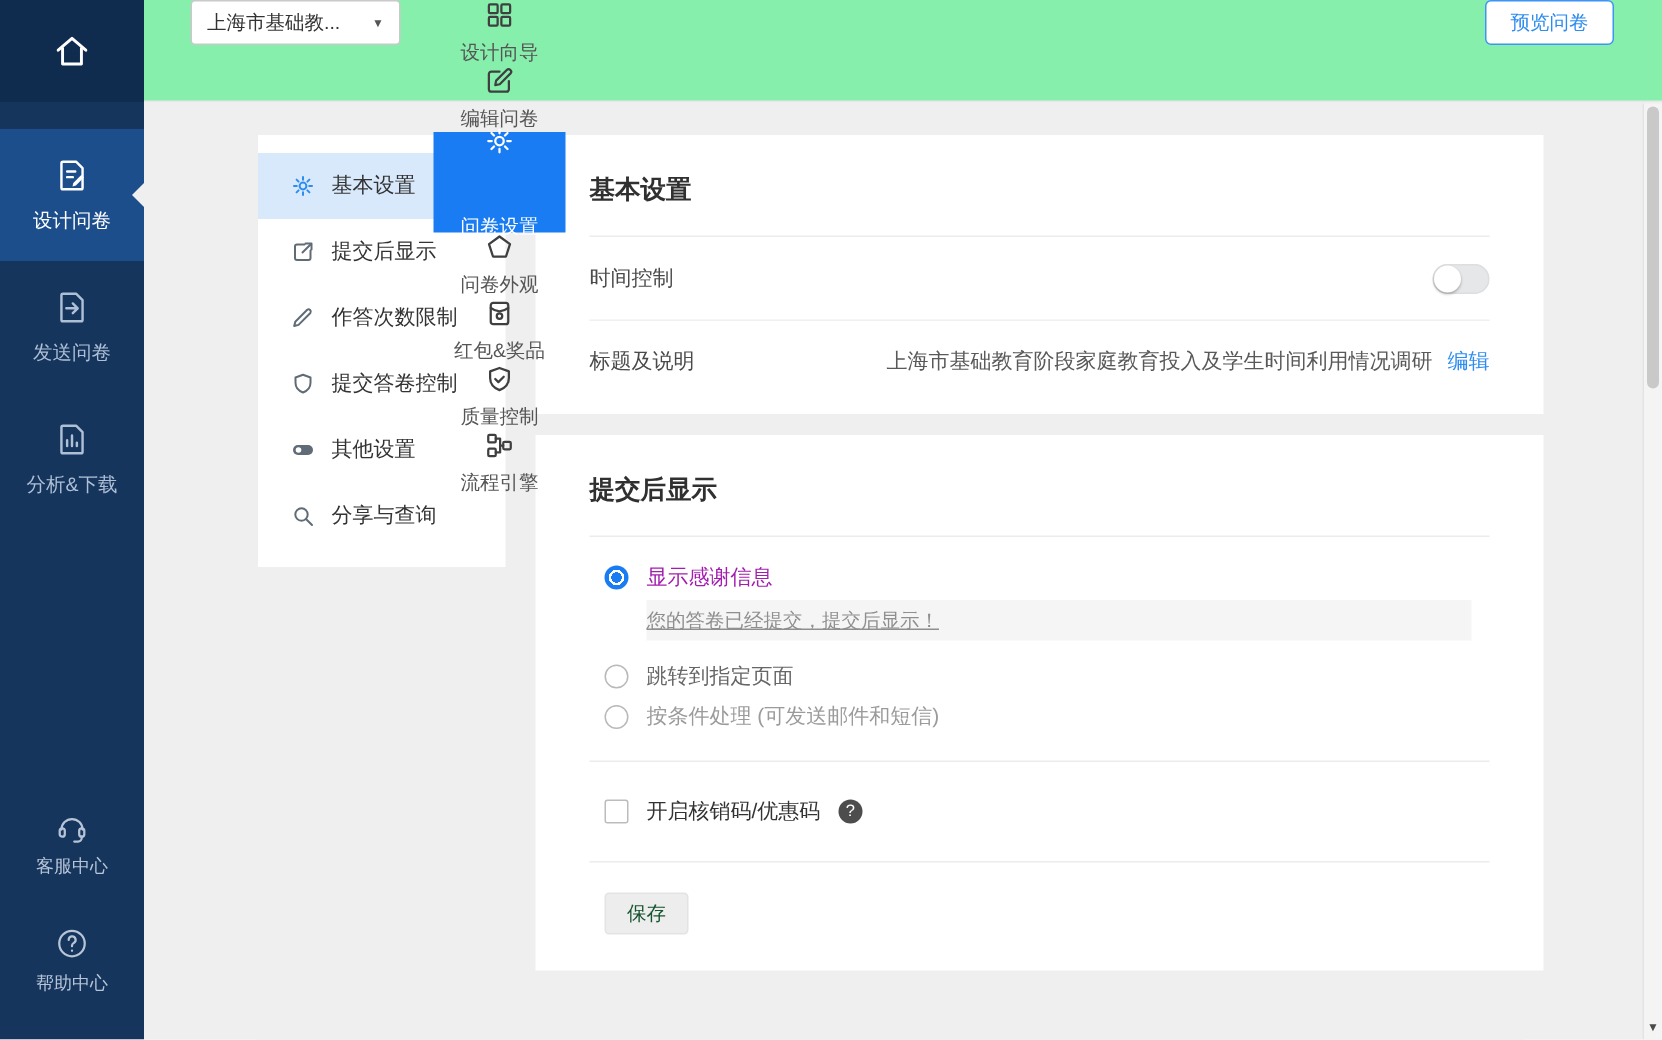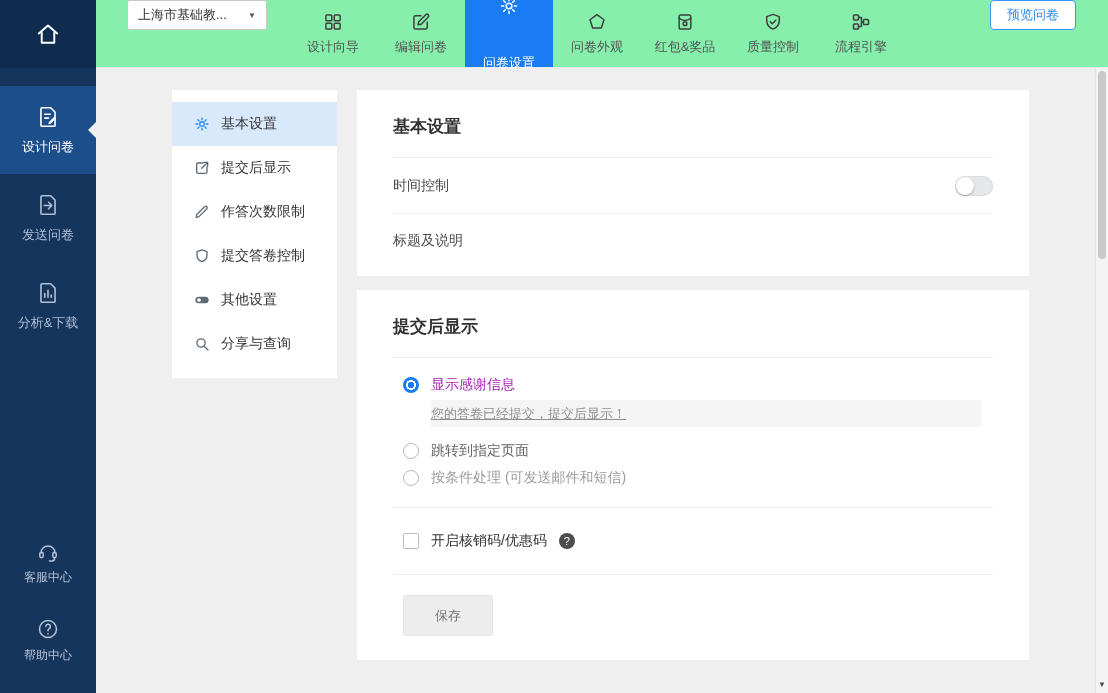--- a/index.html
+++ b/index.html
@@ -16,21 +16,21 @@
   .side-item.active { background:#1d4e8c; color:#fff; }
   .side-item.active::after { content:""; position:absolute; right:0; top:50%; margin-top:-8px; width:0; height:0; border:8px solid transparent; border-right-color:#efefef; }
   .side-bottom { position:absolute; bottom:14px; left:0; width:100%; }
   .side-bottom .side-item { height:78px; gap:6px; color:#b7c4d8; }
   .side-bottom .lbl { font-size:12px; }
 
   
   .topbar { position:absolute; left:96px; top:0; right:0; height:68px; background:#86efac; border-bottom:1px solid #e7e7e7; display:flex; align-items:flex-start; z-index:5; }
   .survey-select { margin-left:31px; width:140px; height:30px; border:1px solid #c9c9c9; border-radius:3px; background:#fff; display:flex; align-items:center; justify-content:space-between; padding:0 10px; font-size:13px; color:#333; cursor:pointer; flex-shrink:0; }
   .survey-select .caret { font-size:8px; color:#555; }
-  .topnav { display:flex; height:100%; margin-left:22px; }
+  .topnav { display:flex; height:100%; margin-left:22px;flex-direction:column; }
   .nav-item { width:88px; height:100%; display:flex; flex-direction:column; align-items:center; justify-content:center; gap:6px; cursor:pointer; color:#3f3f3f; }
   .nav-item .nlbl { font-size:13px; color:#555; }
   .nav-item.active { background:#1a7cf2; color:#fff;gap:38px; }
   .nav-item.active .nlbl { color:#fff; }
   .preview-btn { margin-left:auto; margin-right:32px; height:30px; padding:0 16px; background:#fff; border:1px solid #3d94f6; color:#2d8cf0; border-radius:4px; font-size:13px; cursor:pointer; flex-shrink:0; }
 
   
   .content { position:absolute; left:96px; top:69px; right:13px; bottom:0; background:#efefef; overflow:hidden; }
 
   .settings-menu { position:absolute; left:76px; top:21px; width:165px; background:#fff; padding:12px 0; }
@@ -64,21 +64,21 @@
   .olbl3 { font-size:14px; color:#9b9b9b; }
   .thanks-bar { margin:0 0 10px 28px; width:550px; height:27px; line-height:27px; background:#f5f5f6; font-size:13px; color:#8f8f8f; cursor:text; }
   .thanks-bar span { text-decoration:underline; }
 
   .checkbox-row { display:flex; align-items:center; gap:12px; height:68px; padding-left:10px; border-top:1px solid #ececec; border-bottom:1px solid #ececec; }
   .checkbox { width:16px; height:16px; border:1px solid #bcbcbc; border-radius:2px; background:#fff; cursor:pointer; flex-shrink:0; }
   .clbl { font-size:14px; color:#333; }
   .help-badge { width:16px; height:16px; border-radius:50%; background:#4d4d4d; color:#fff; font-size:11px; display:flex; align-items:center; justify-content:center; cursor:pointer; }
 
   .save-area { padding:20px 0 24px 10px; }
-  .save-btn { min-width:52px; height:41px; padding:0 31px; background:#ededed; border:1px solid #e3e3e3; border-radius:3px; color:#737373; font-size:13px; cursor:default; }
+  .save-btn { min-width:52px; height:28px; padding:0 14px; background:#ededed; border:1px solid #e3e3e3; border-radius:3px; color:#14532d; font-size:13px; cursor:default; }
 
   
   .scrollbar { position:absolute; right:0; top:69px; bottom:0; width:13px; background:#f4f4f4; border-left:1px solid #e3e3e3; z-index:7; }
   .scroll-thumb { position:absolute; left:2px; top:2px; width:8px; height:188px; background:#c9c9c9; border-radius:4px; cursor:pointer; }
   .scroll-down { position:absolute; bottom:1px; left:0; width:12px; height:14px; color:#4a4a4a; font-size:8px; text-align:center; line-height:14px; cursor:pointer; }
 
   svg.ic { display:block; }
 </style>
 </head>
 <body>
@@ -290,20 +290,24 @@
         <h2>基本设置</h2>
         <div class="rows1">
           <div class="setting-row">
             <span class="rlabel">时间控制</span>
             <span class="toggle">
                 <span class="knob"></span>
               </span>
           </div>
           <div class="setting-row">
             <span class="rlabel">标题及说明</span>
+            <span class="title-value">
+              <span class="val">上海市基础教育阶段家庭教育投入及学生时间利用情况调研</span>
+              <span class="edit">编辑</span>
+            </span>
           </div>
         </div>
       </section>
 
       <section class="card">
         <h2>提交后显示</h2>
         <div class="options">
           <div class="radio-row r1">
             <span class="radio selected"></span>
             <span class="olbl1">显示感谢信息</span>

